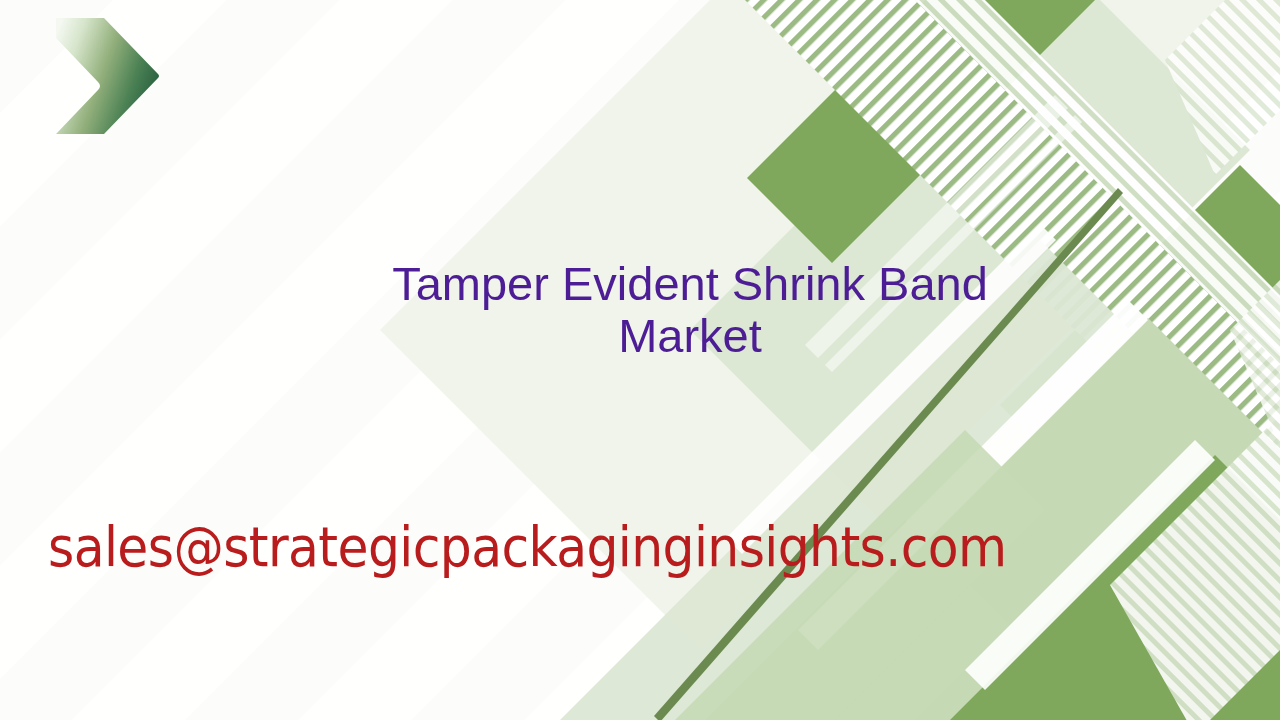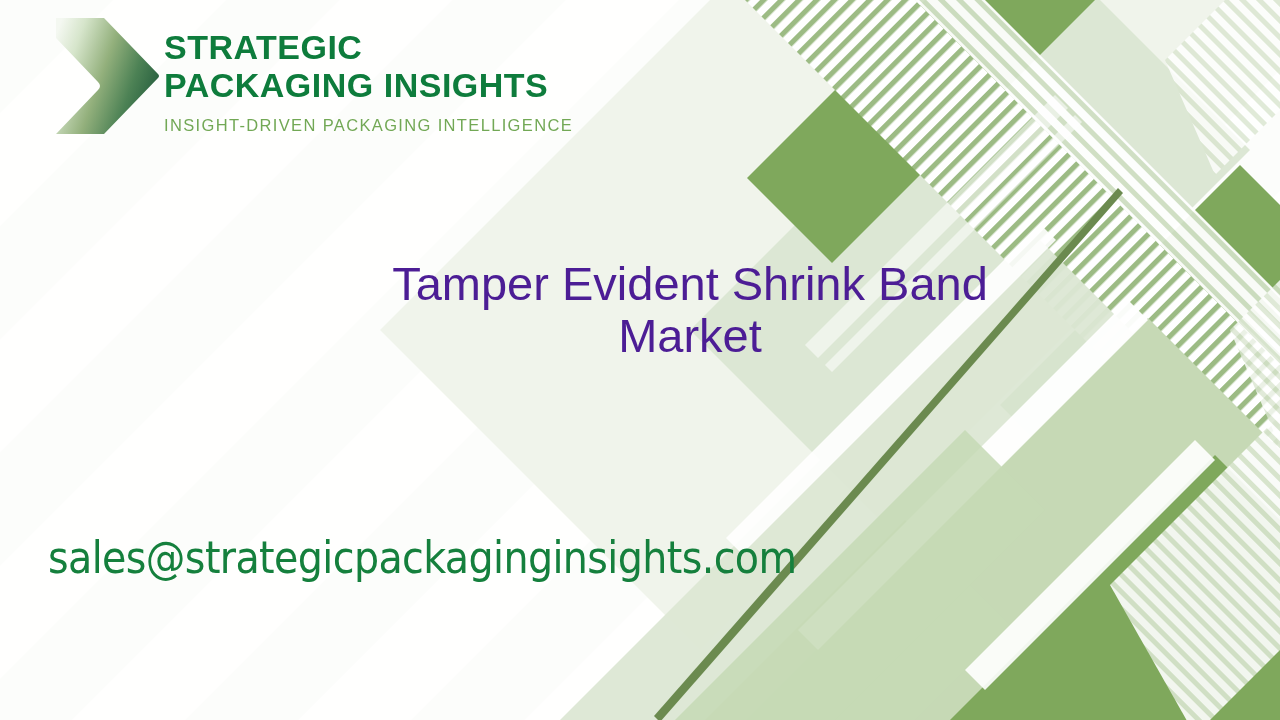--- a/index.html
+++ b/index.html
@@ -83,25 +83,25 @@
     font-size: 47px;
     line-height: 52px;
     letter-spacing: 0px;
     white-space: pre-line;
   }
 
   
   #email {
     position: absolute;
     left: 48px;
-    top: 530px;
-    color: #15803d;
+    top: 519px;
+    color: #b91c1c;
     font-family: "DejaVu Sans Condensed", "Liberation Sans", sans-serif;
     font-weight: normal;
-    font-size: 44px;
+    font-size: 56px;
     line-height: 56px;
     letter-spacing: -0.6px;
     white-space: nowrap;
   }
 </style>
 </head>
 <body>
 
 <div id="slide">
 
@@ -206,25 +206,20 @@
         <linearGradient id="markGradLocal" x1="0" y1="0.15" x2="1" y2="0.55">
           <stop offset="0%" stop-color="#f4f8f1"></stop>
           <stop offset="20%" stop-color="#d6e5cb"></stop>
           <stop offset="50%" stop-color="#93b07c"></stop>
           <stop offset="78%" stop-color="#4d8255"></stop>
           <stop offset="100%" stop-color="#2a6240"></stop>
         </linearGradient>
       </defs>
     </svg>
 
-    <div id="logo-text-block">
-      <div class="logo-line" id="logo-line-1">STRATEGIC</div>
-      <div class="logo-line" id="logo-line-2">PACKAGING INSIGHTS</div>
-      <div id="logo-tagline">INSIGHT-DRIVEN PACKAGING INTELLIGENCE</div>
-    </div>
   </div>
 
   <div id="title">Tamper Evident Shrink Band
 Market</div>
 
   <div id="email">sales@strategicpackaginginsights.com</div>
 
 </div>
 
 </body></html>

